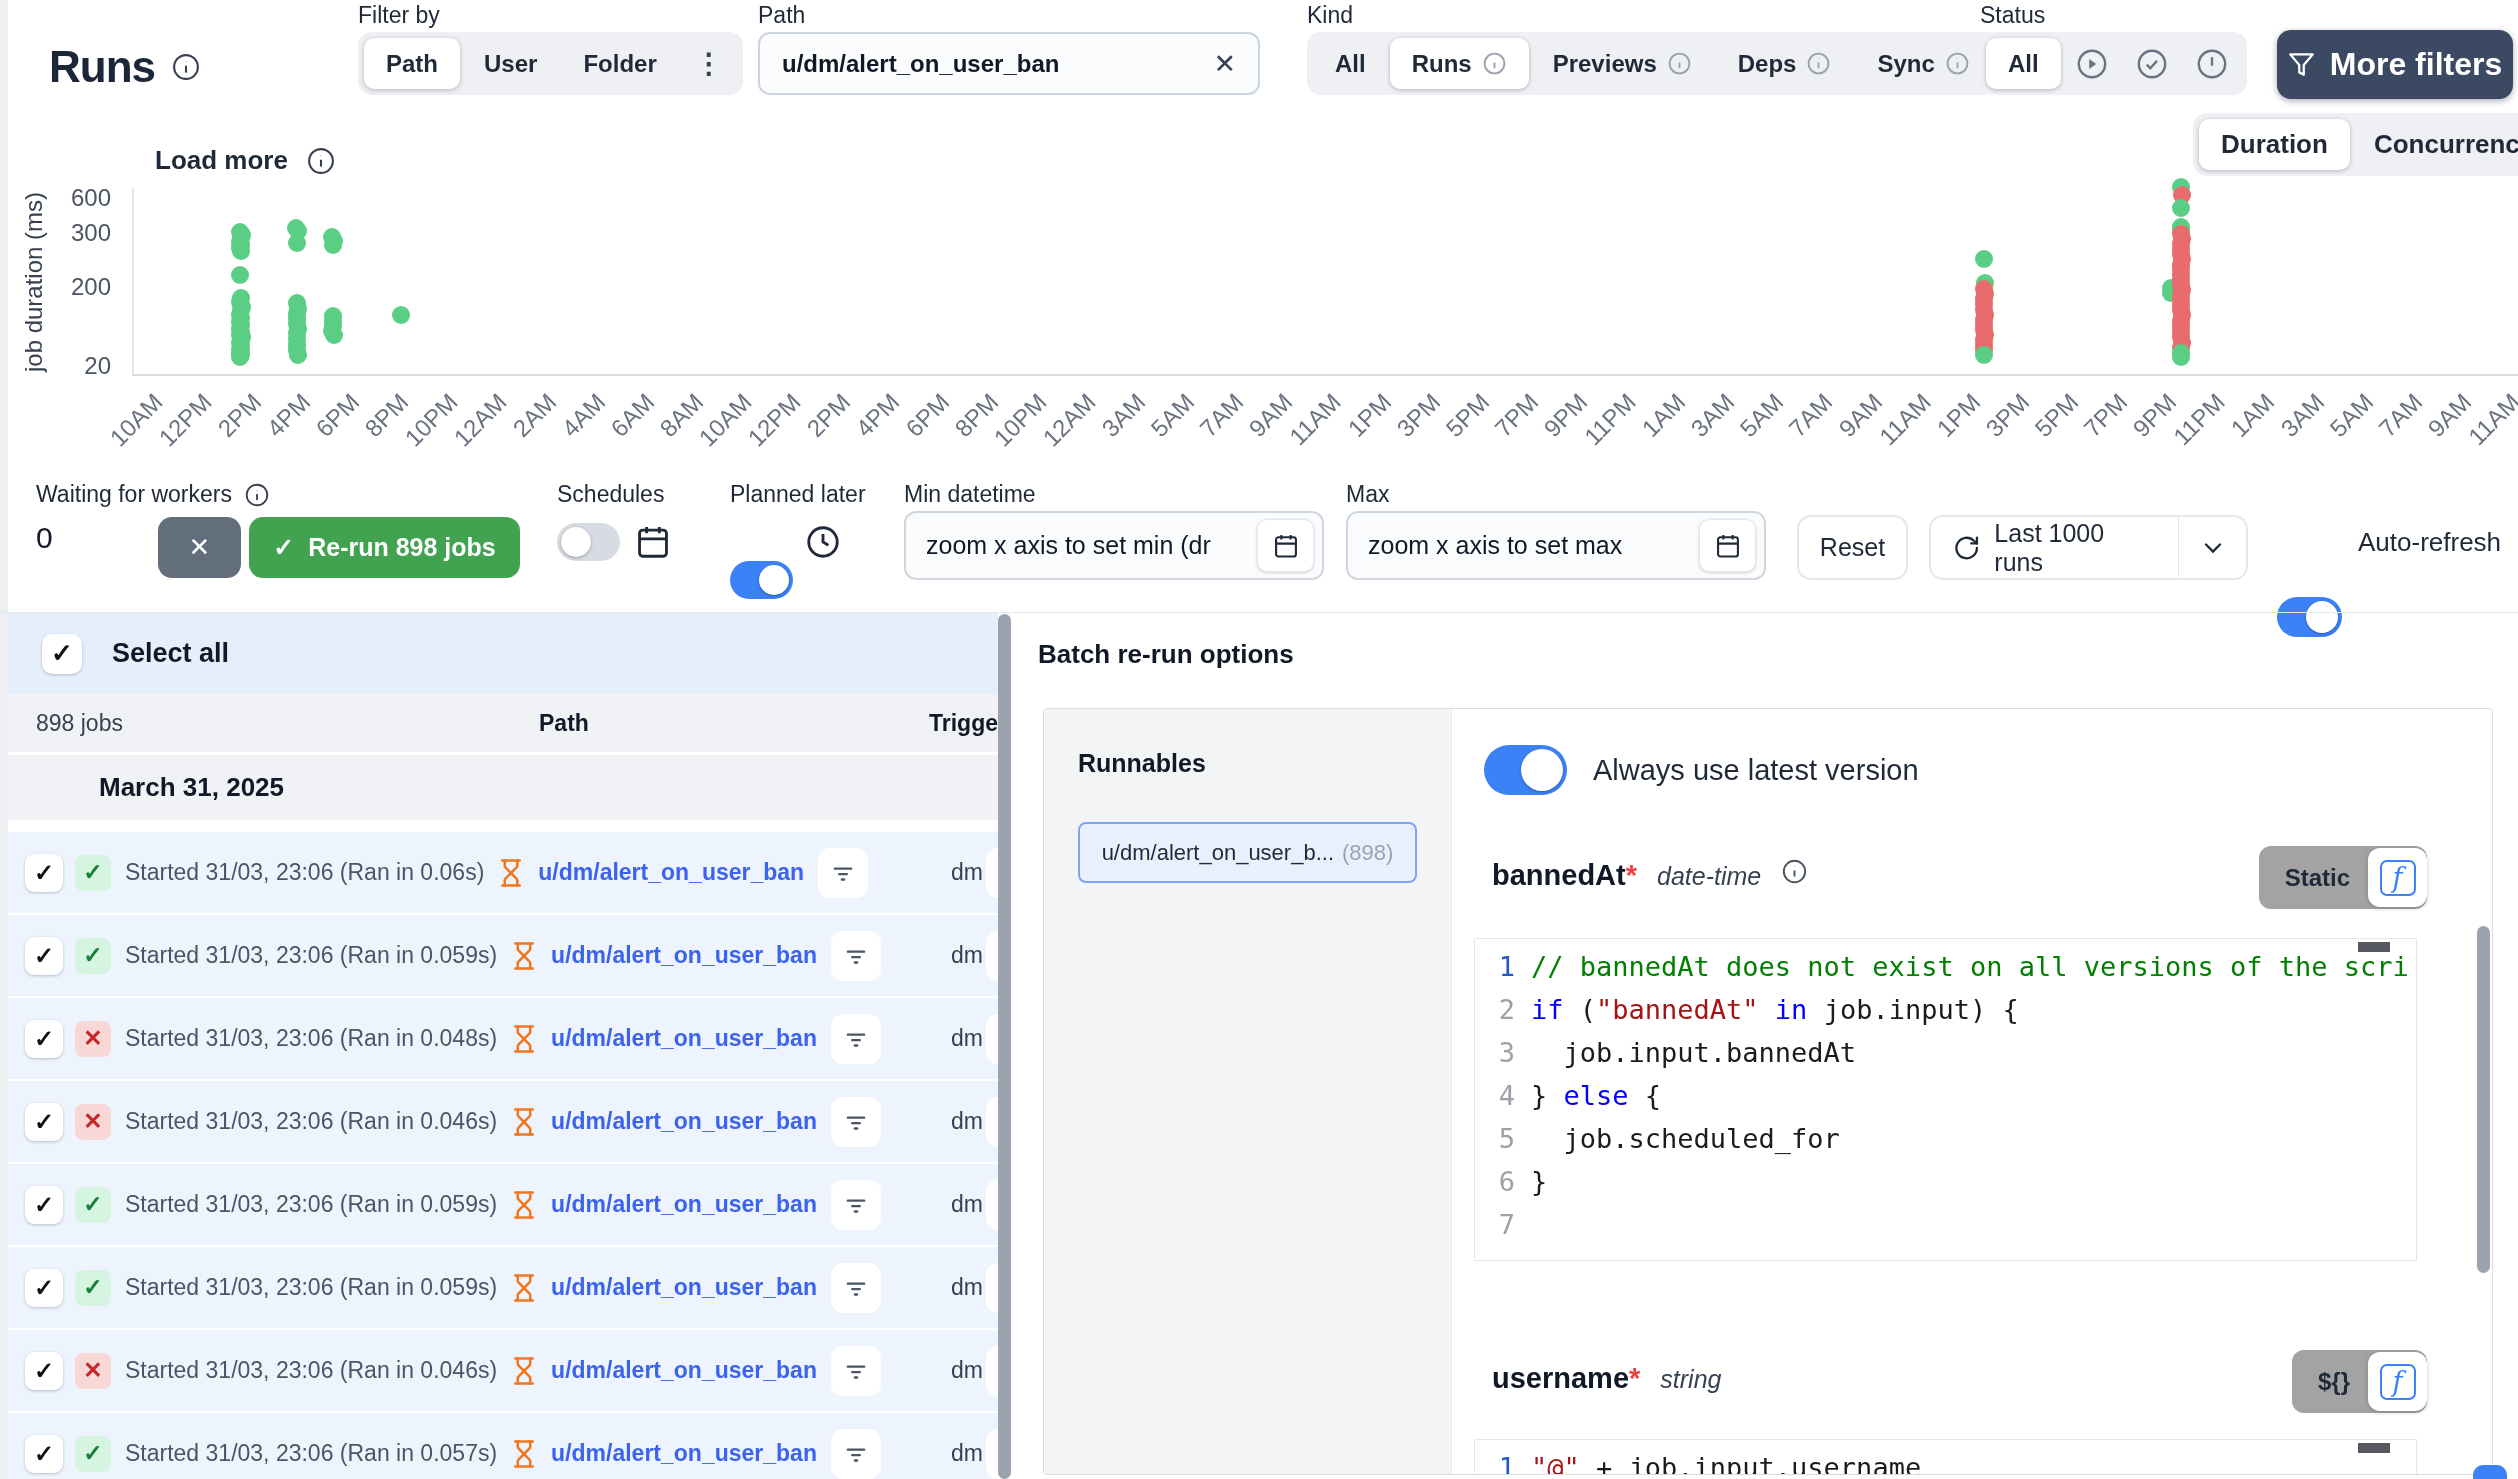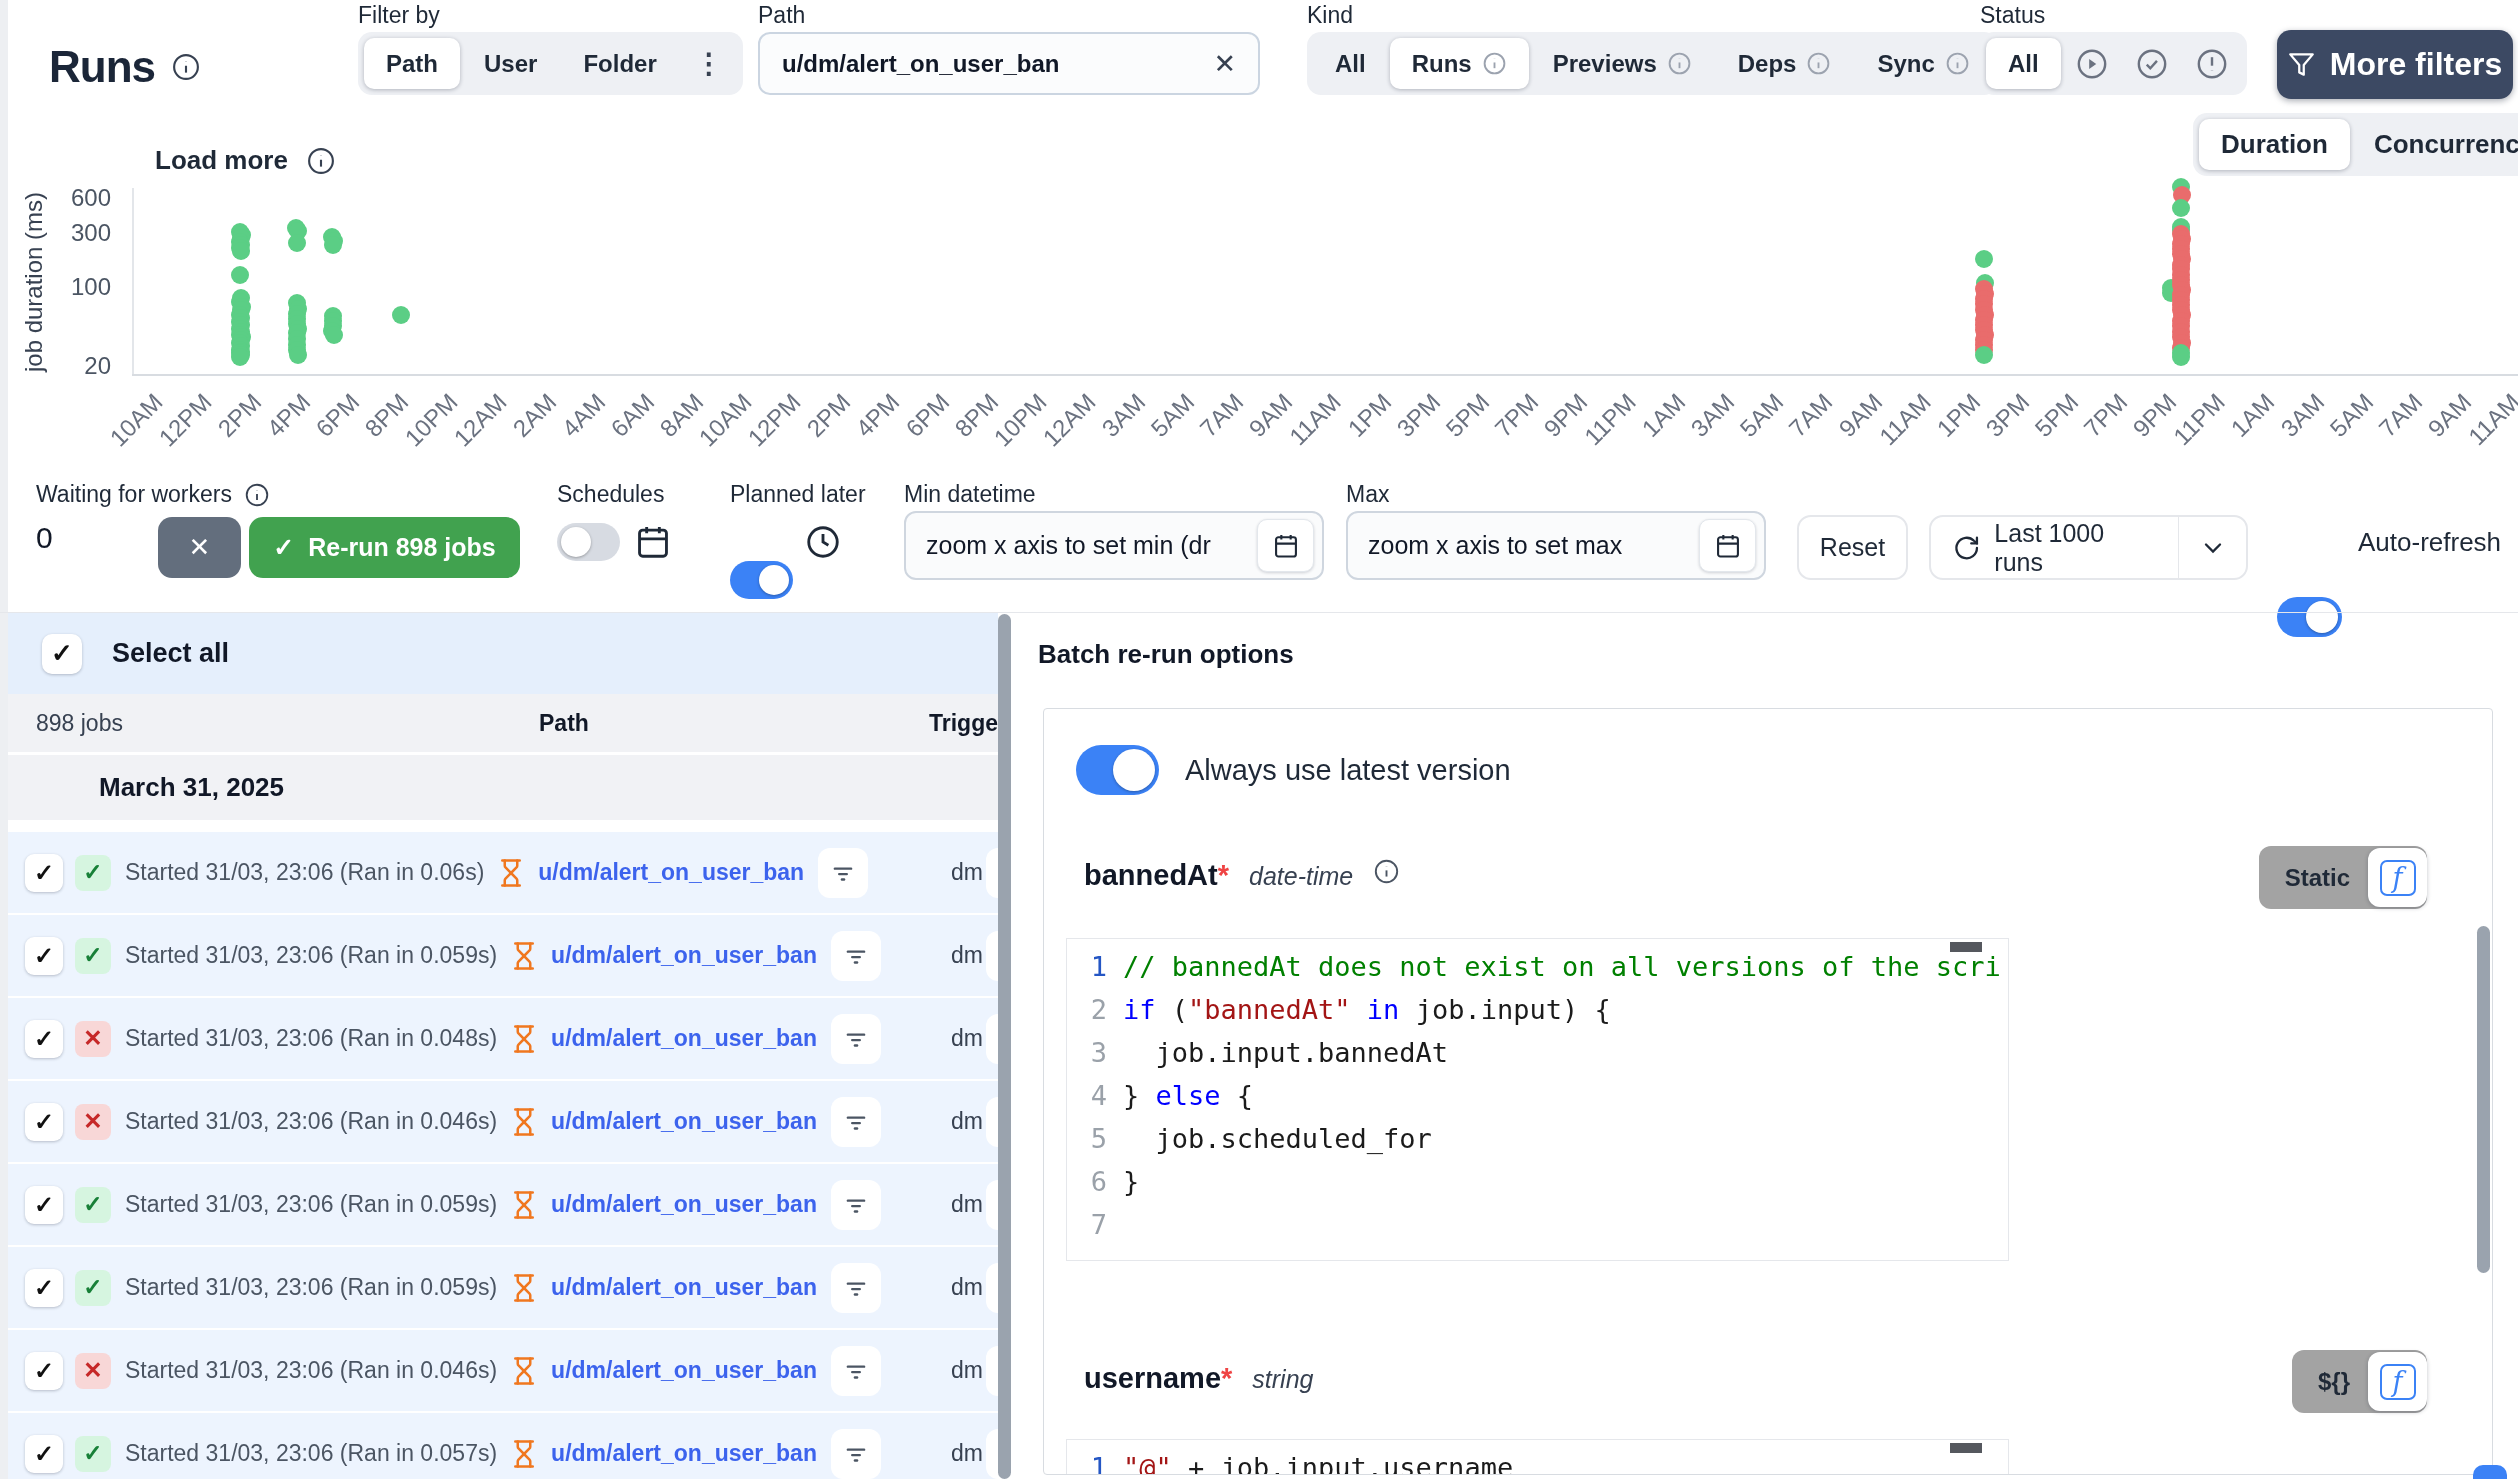--- a/index.html
+++ b/index.html
@@ -237,21 +237,21 @@
   </div>
   <div class="abs seg" style="left:2193px;top:113px;">
     <span class="seg-item sel" style="font-size:26px;">Duration</span>
     <span class="seg-item" style="font-size:26px;">Concurrency</span>
   </div>
 
   <div class="abs ylab" style="left:34px;top:282px;">job duration (ms)</div>
   <div id="yticks">
       <div class="abs ytick" style="left: 42px; top: 184px;">600</div>
       <div class="abs ytick" style="left: 42px; top: 219px;">300</div>
-      <div class="abs ytick" style="left: 42px; top: 273px;">100</div>
+      <div class="abs ytick" style="left: 42px; top: 273px;">200</div>
       <div class="abs ytick" style="left: 42px; top: 352px;">20</div>
     </div>
   <div class="abs axis-y" style="left:132px;top:188px;height:186px;"></div>
   <div class="abs axis-x" style="left:132px;top:374px;width:2387px;"></div>
   <div id="plot" class="abs" style="left:0;top:0;width:2519px;height:475px;">
       <div class="dot ok" style="left: 231px; top: 223px;"></div>
       <div class="dot ok" style="left: 233px; top: 226px;"></div>
       <div class="dot ok" style="left: 232px; top: 229px;"></div>
       <div class="dot ok" style="left: 231px; top: 233px;"></div>
       <div class="dot ok" style="left: 232px; top: 236px;"></div>
@@ -665,20 +665,27 @@
           <span class="jtrig">dm</span>
           <span class="clipped"></span>
         </div>
       </div>
   </div>
   <div class="vscroll" style="left:998px;top:614px;width:13px;height:865px;"></div>
 
   <div class="abs" id="right-panel">
     <div class="panel-title">Batch re-run options</div>
     <div class="batch-box">
+      <div class="runnables-col">
+        <h3>Runnables</h3>
+        <div class="chip">
+          <span>u/dm/alert_on_user_b...</span>
+          <span class="cnt">(898)</span>
+        </div>
+      </div>
       <div class="content-col">
         <div class="always-row">
           <span class="toggle on" style="width:83px;height:50px;border-radius:25px;display:inline-block;">
             <span class="knob" style="right:4px;width:42px;height:42px;"></span>
           </span>
           <span class="lbl">Always use latest version</span>
         </div>
 
         <div class="field-head" style="margin-top:63px;">
           <span class="fname"><span>bannedAt</span><span class="freq">*</span></span>

